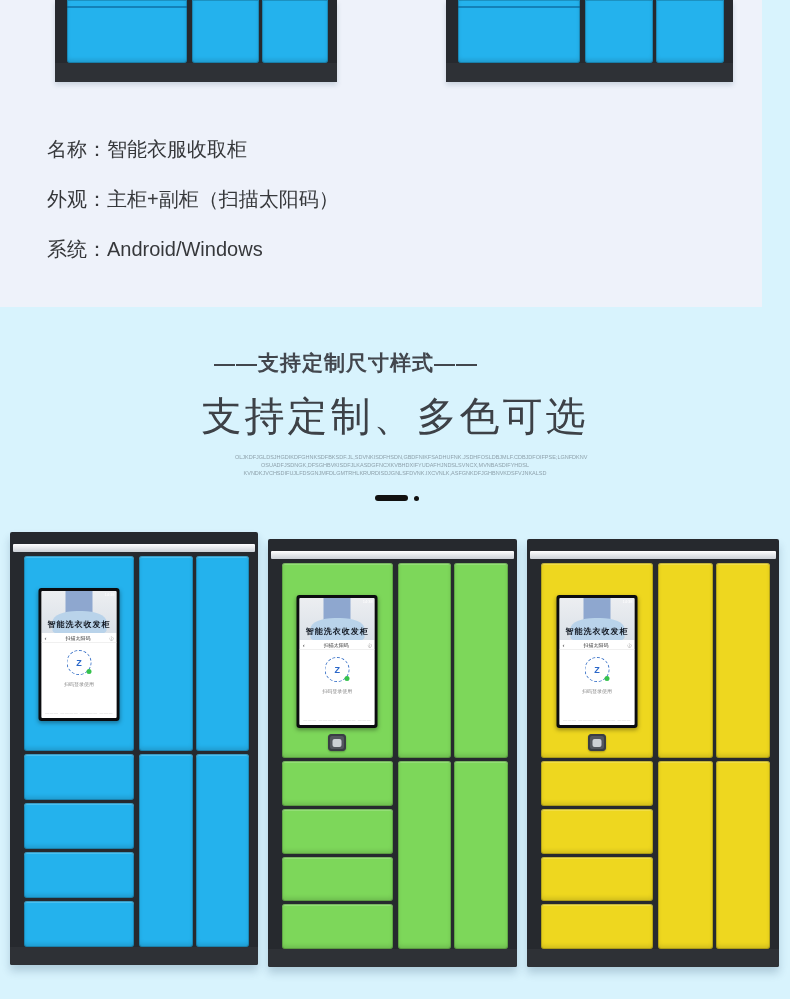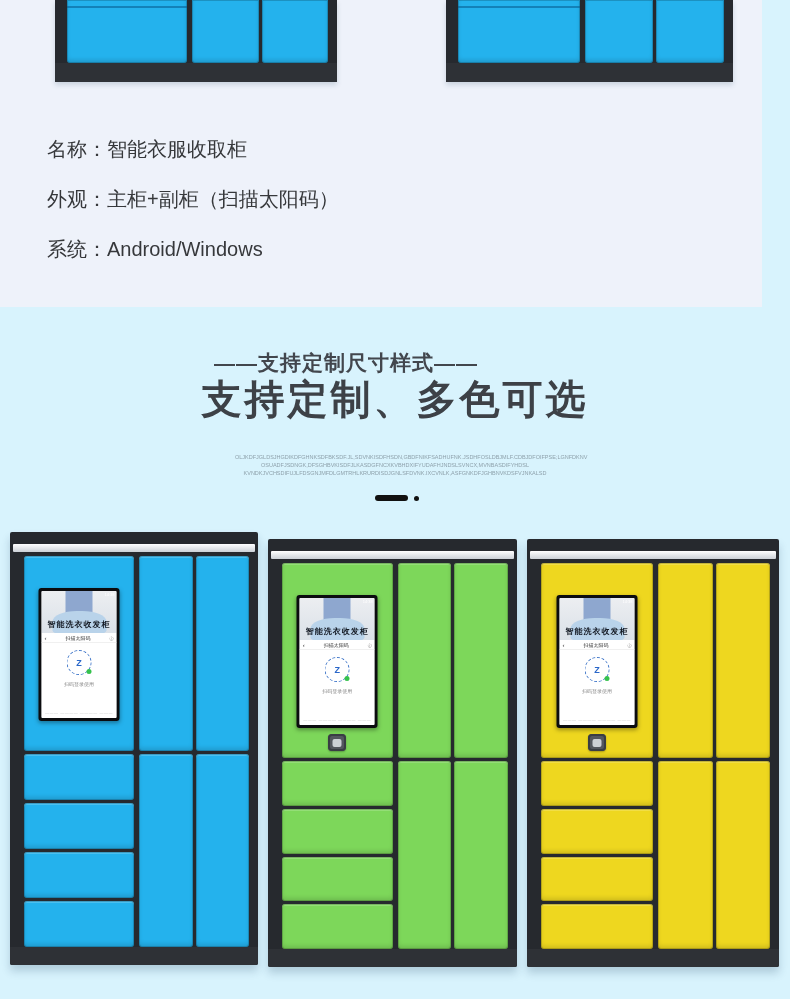--- a/index.html
+++ b/index.html
@@ -25,22 +25,22 @@
   .spec-col{position:absolute;top:137px;font-size:20px;color:#36383b;}
   .spec-col.left{left:47px;}
   .spec-col.right{left:418px;}
   .spec-row{height:24px;line-height:24px;margin-bottom:26px;white-space:nowrap;}
   .spec-label{color:#36383b;}
   .spec-value{color:#36383b;}
 
   
   .subtitle{position:absolute;left:0;top:349px;width:668px;text-align:center;
             font-size:21px;font-weight:700;letter-spacing:1px;color:#42464d;margin-left:12px;}
-  .main-title{position:absolute;left:0;top:372px;width:790px;text-align:center;
-            font-size:40px;font-weight:700;letter-spacing:3px;color:#3d4147;}
+  .main-title{position:absolute;left:0;top:389px;width:790px;text-align:center;
+            font-size:40px;font-weight:400;letter-spacing:3px;color:#3d4147;}
   .fineprint{position:absolute;left:235px;top:453px;width:320px;text-align:center;
             font-size:5.5px;line-height:8px;color:#8fa2ac;letter-spacing:0;}
   .divider-bar{position:absolute;left:375px;top:495px;width:33px;height:6px;border-radius:3px;
             background:var(--ink,#111);}
   .divider-dot{position:absolute;left:414px;top:496px;width:5px;height:5px;border-radius:50%;
             background:var(--ink,#111);}
 
   
   .lockers-row{position:absolute;left:0;top:0;width:790px;height:999px;pointer-events:none;}
   .locker{position:absolute;background:var(--frame,#26292e);border-radius:2px;

